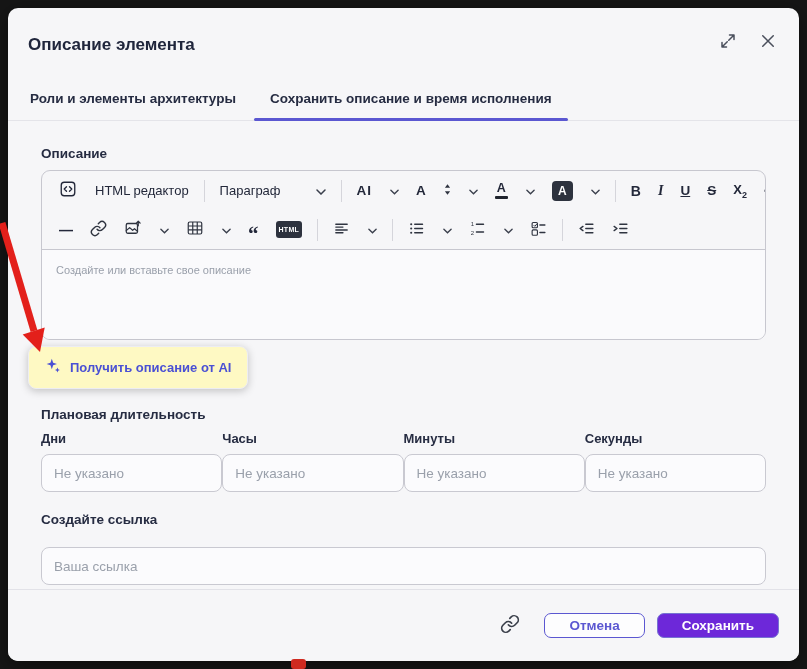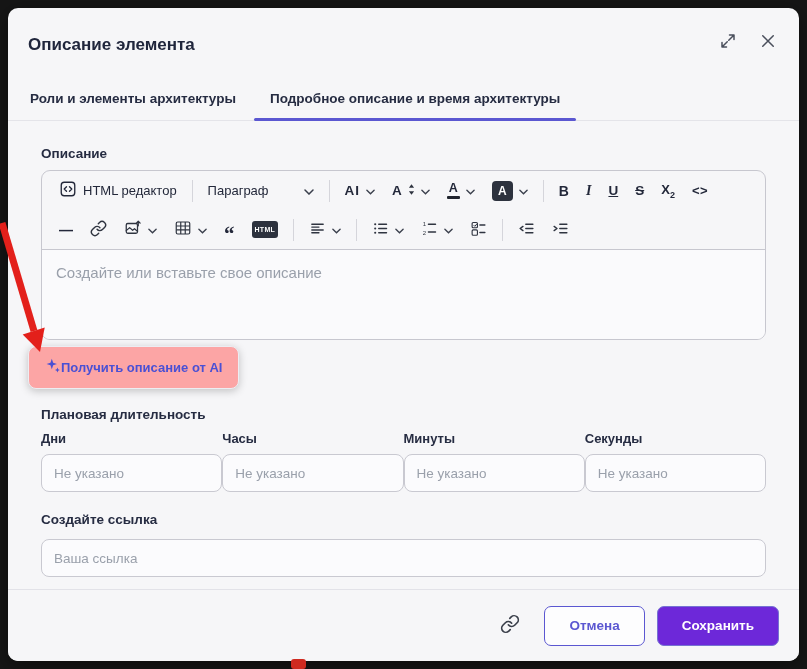--- a/index.html
+++ b/index.html
@@ -19,21 +19,21 @@
   .tab.active::after{content:"";position:absolute;left:-14px;right:-14px;bottom:-1px;height:3px;
     background:#5b57d1;border-radius:2px;}
 
   .content{padding:0 33px;}
   .lbl{font-weight:bold;font-size:13.5px;color:#262c42;}
   .desc-label{display:block;margin-top:25px;}
 
   .editor-wrap{margin-top:9px;border:1px solid #c7c7cf;border-radius:9px;background:#f6f6f8;overflow:hidden;}
   .toolbar{padding:0 9px;}
   .t-row{display:flex;align-items:center;height:39px;gap:1px;}
-  .t-btn{display:inline-flex;align-items:center;gap:6px;background:none;border:none;padding:5px 8px;
+  .t-btn{display:inline-flex;align-items:center;gap:18px;background:none;border:none;padding:5px 8px;
     border-radius:6px;font-size:13px;color:#23283a;cursor:pointer;font-family:inherit;white-space:nowrap;}
   .select{min-width:122px;justify-content:space-between;}
   .sep{width:1px;height:22px;background:#d5d5db;margin:0 6px;flex:none;}
 
   .glyph-b{font-weight:bold;font-size:14px;}
   .glyph-i{font-style:italic;font-weight:bold;font-family:"Liberation Serif",serif;font-size:14px;}
   .glyph-u{text-decoration:underline;font-size:13.5px;font-weight:bold;}
   .glyph-s{text-decoration:line-through;font-size:13.5px;font-weight:bold;}
   .glyph-sub{font-size:13px;font-weight:bold;text-align:center;}
   .glyph-sub sub{font-size:9px;}
@@ -45,39 +45,39 @@
 
   .text-color-a{display:inline-flex;flex-direction:column;align-items:center;line-height:1;}
   .text-color-a .a{font-size:12.5px;font-weight:bold;}
   .text-color-a .bar{width:13px;height:3px;background:#20242e;margin-top:2px;border-radius:1px;}
   .hl-box{width:21px;height:20px;border-radius:4px;background:#2d323e;color:#fff;font-size:12px;
     font-weight:bold;display:flex;align-items:center;justify-content:center;}
   .html-chip{background:#2d323e;color:#fff;font-size:7px;font-weight:bold;border-radius:3px;
     padding:5px 3px;letter-spacing:.3px;line-height:1;}
 
   .editor-area{border-top:1px solid #c7c7cf;background:#fafafc;height:90px;padding:14px;
-    font-size:15px;color:#9aa0ab;cursor:text;}
-
-  .ai-btn{margin-top:6px;margin-left:-13px;display:inline-flex;align-items:center;background:#fca5a5;
+    font-size:11px;color:#9aa0ab;cursor:text;}
+
+  .ai-btn{margin-top:6px;margin-left:-13px;display:inline-flex;align-items:center;gap:9px;background:#fef9c3;
     border:1px solid #ededf2;border-radius:8px;box-shadow:0 2px 8px rgba(0,0,0,.22);padding:11px 16px;
     font-size:13px;font-weight:bold;color:#4a50d4;cursor:pointer;font-family:inherit;position:relative;z-index:5;}
 
   .section-label{display:block;margin-top:18px;}
   .fields{display:grid;grid-template-columns:repeat(4,1fr);margin-top:9px;}
   .field label{font-size:13px;font-weight:bold;color:#262c42;display:block;margin-bottom:8px;}
   input.txt{width:100%;height:38px;border:1px solid #c9c9d1;border-radius:8px;background:#fbfbfd;
     padding:0 12px;font-size:13.5px;color:#333;font-family:inherit;outline:none;}
   input.txt::placeholder{color:#9aa0ab;}
   .link-label{display:block;margin-top:20px;}
-  .link-input{margin-top:12px;}
+  .link-input{margin-top:20px;}
 
   .m-footer{position:absolute;left:0;right:0;bottom:0;height:72px;border-top:1px solid #e2e2e8;
     display:flex;align-items:center;justify-content:flex-end;gap:12px;padding:0 20px;background:#f6f6f8;}
   .footer-link{margin-right:10px;}
-  .btn{height:40px;border-radius:7px;font-size:13.5px;font-weight:bold;padding:0 24px;cursor:pointer;font-family:inherit;}
+  .btn{height:25px;border-radius:7px;font-size:13.5px;font-weight:bold;padding:0 24px;cursor:pointer;font-family:inherit;}
   .btn-cancel{background:#fdfdfe;border:1px solid #5b57d1;color:#5b57d1;}
   .btn-save{background:#6d28d9;border:1px solid #7673d2;color:#ffffff;}
 
   .arrow-svg{position:absolute;left:0;top:213px;z-index:50;pointer-events:none;}
   .artifact{position:absolute;left:291px;top:659px;width:15px;height:10px;background:#cf2a20;border-radius:3px;}
   .chev{flex:none;}
 </style>
 </head>
 <body>
 
@@ -98,21 +98,21 @@
           <svg viewBox="0 0 24 24" width="18" height="18" stroke="#4a4f5c" stroke-width="2" stroke-linecap="round">
               <path d="M5 5l14 14M19 5L5 19"></path>
             </svg>
         </span>
       </button>
     </div>
   </div>
 
   <div class="tabs">
     <div class="tab">Роли и элементы архитектуры</div>
-    <div class="tab active">Подробное описание и время архитектуры</div>
+    <div class="tab active">Сохранить описание и время исполнения</div>
   </div>
 
   <div class="content">
 
     <span class="lbl desc-label">Описание</span>
 
     <div class="editor-wrap">
       <div class="toolbar">
 
         <div class="t-row">

